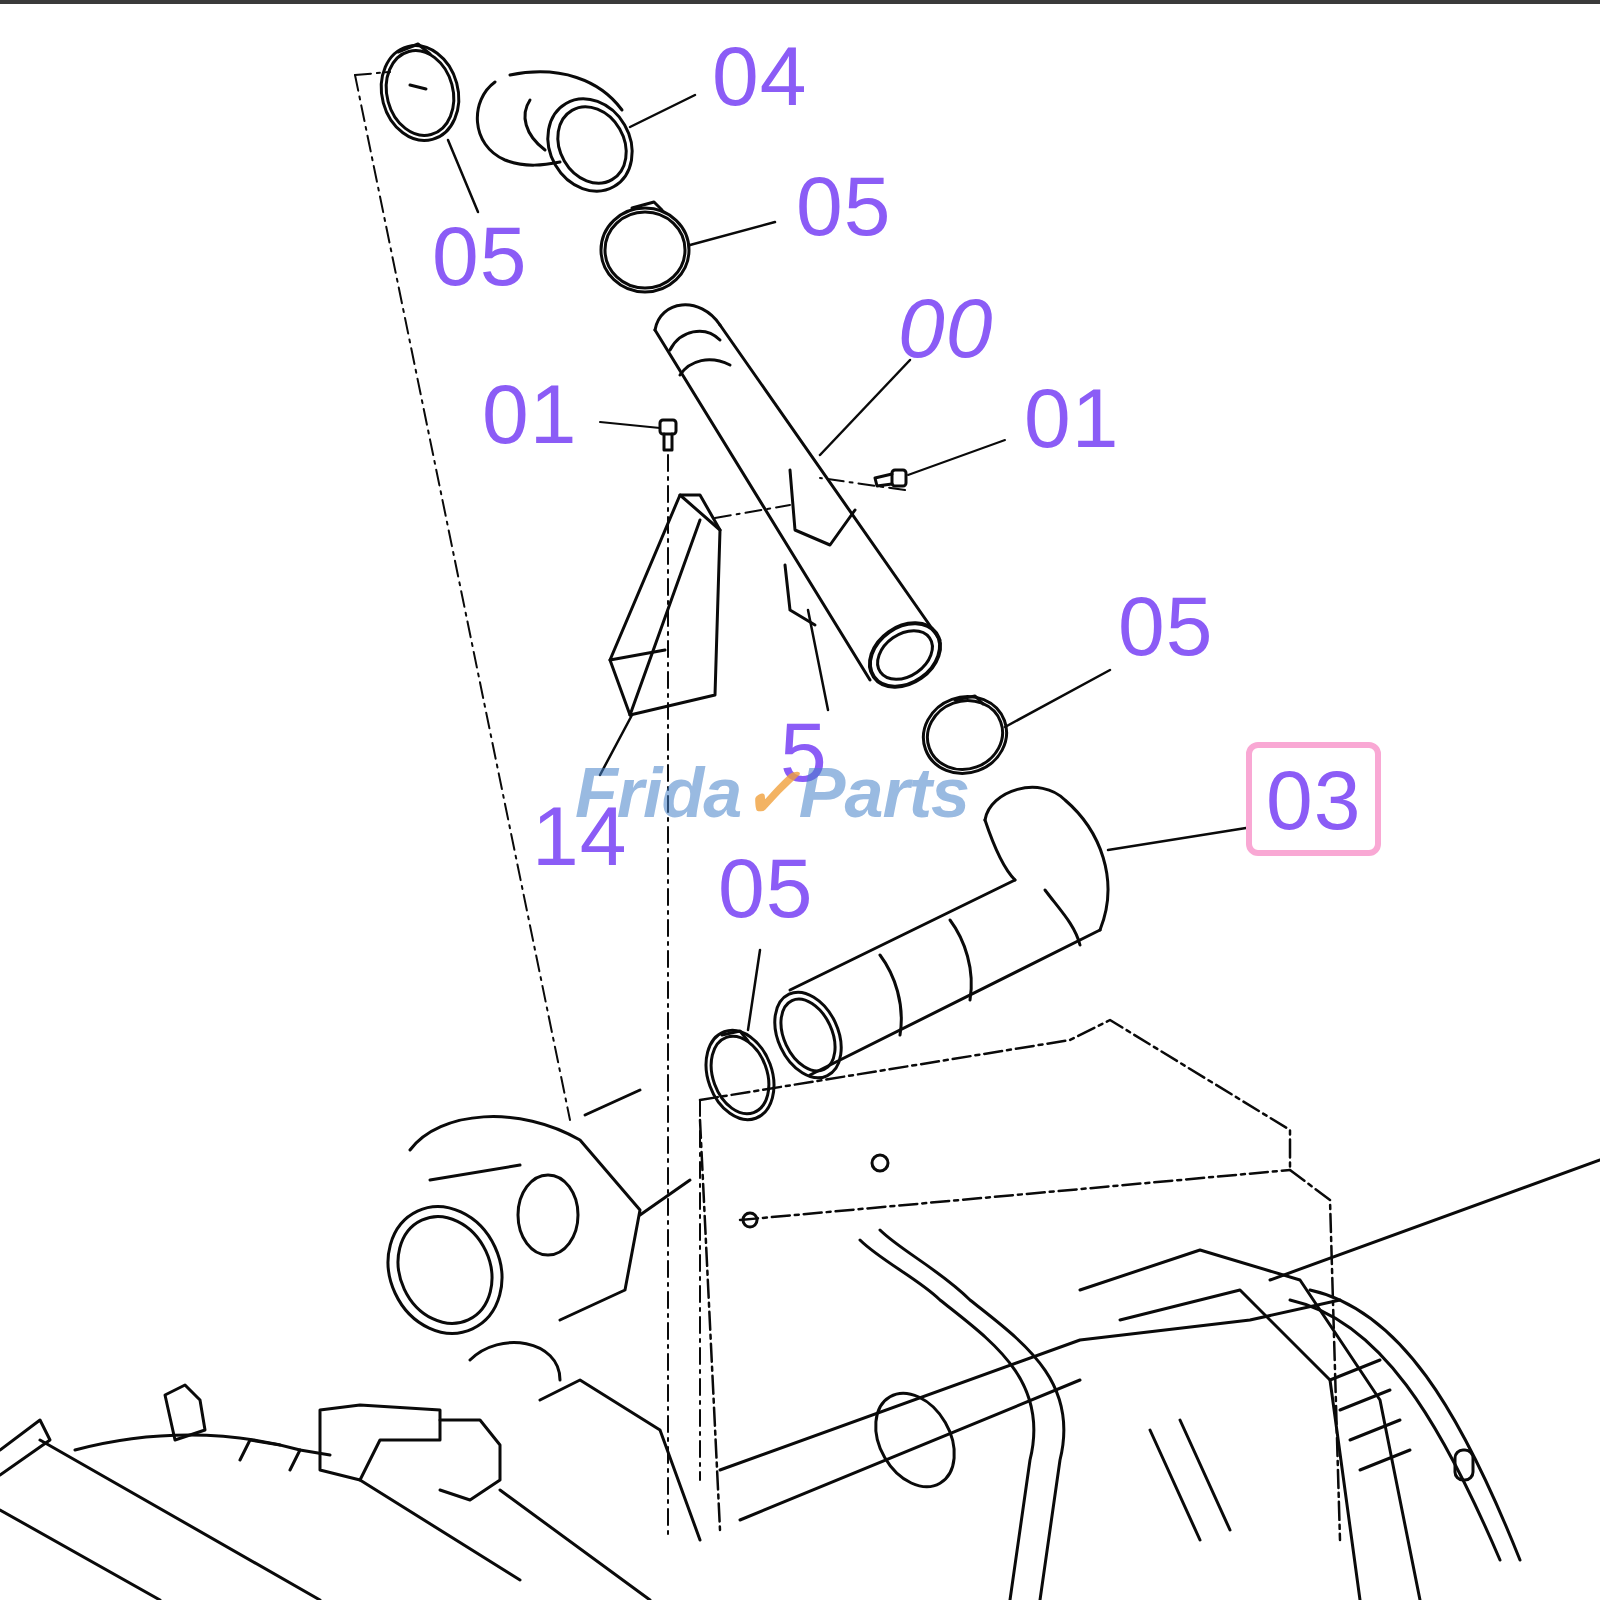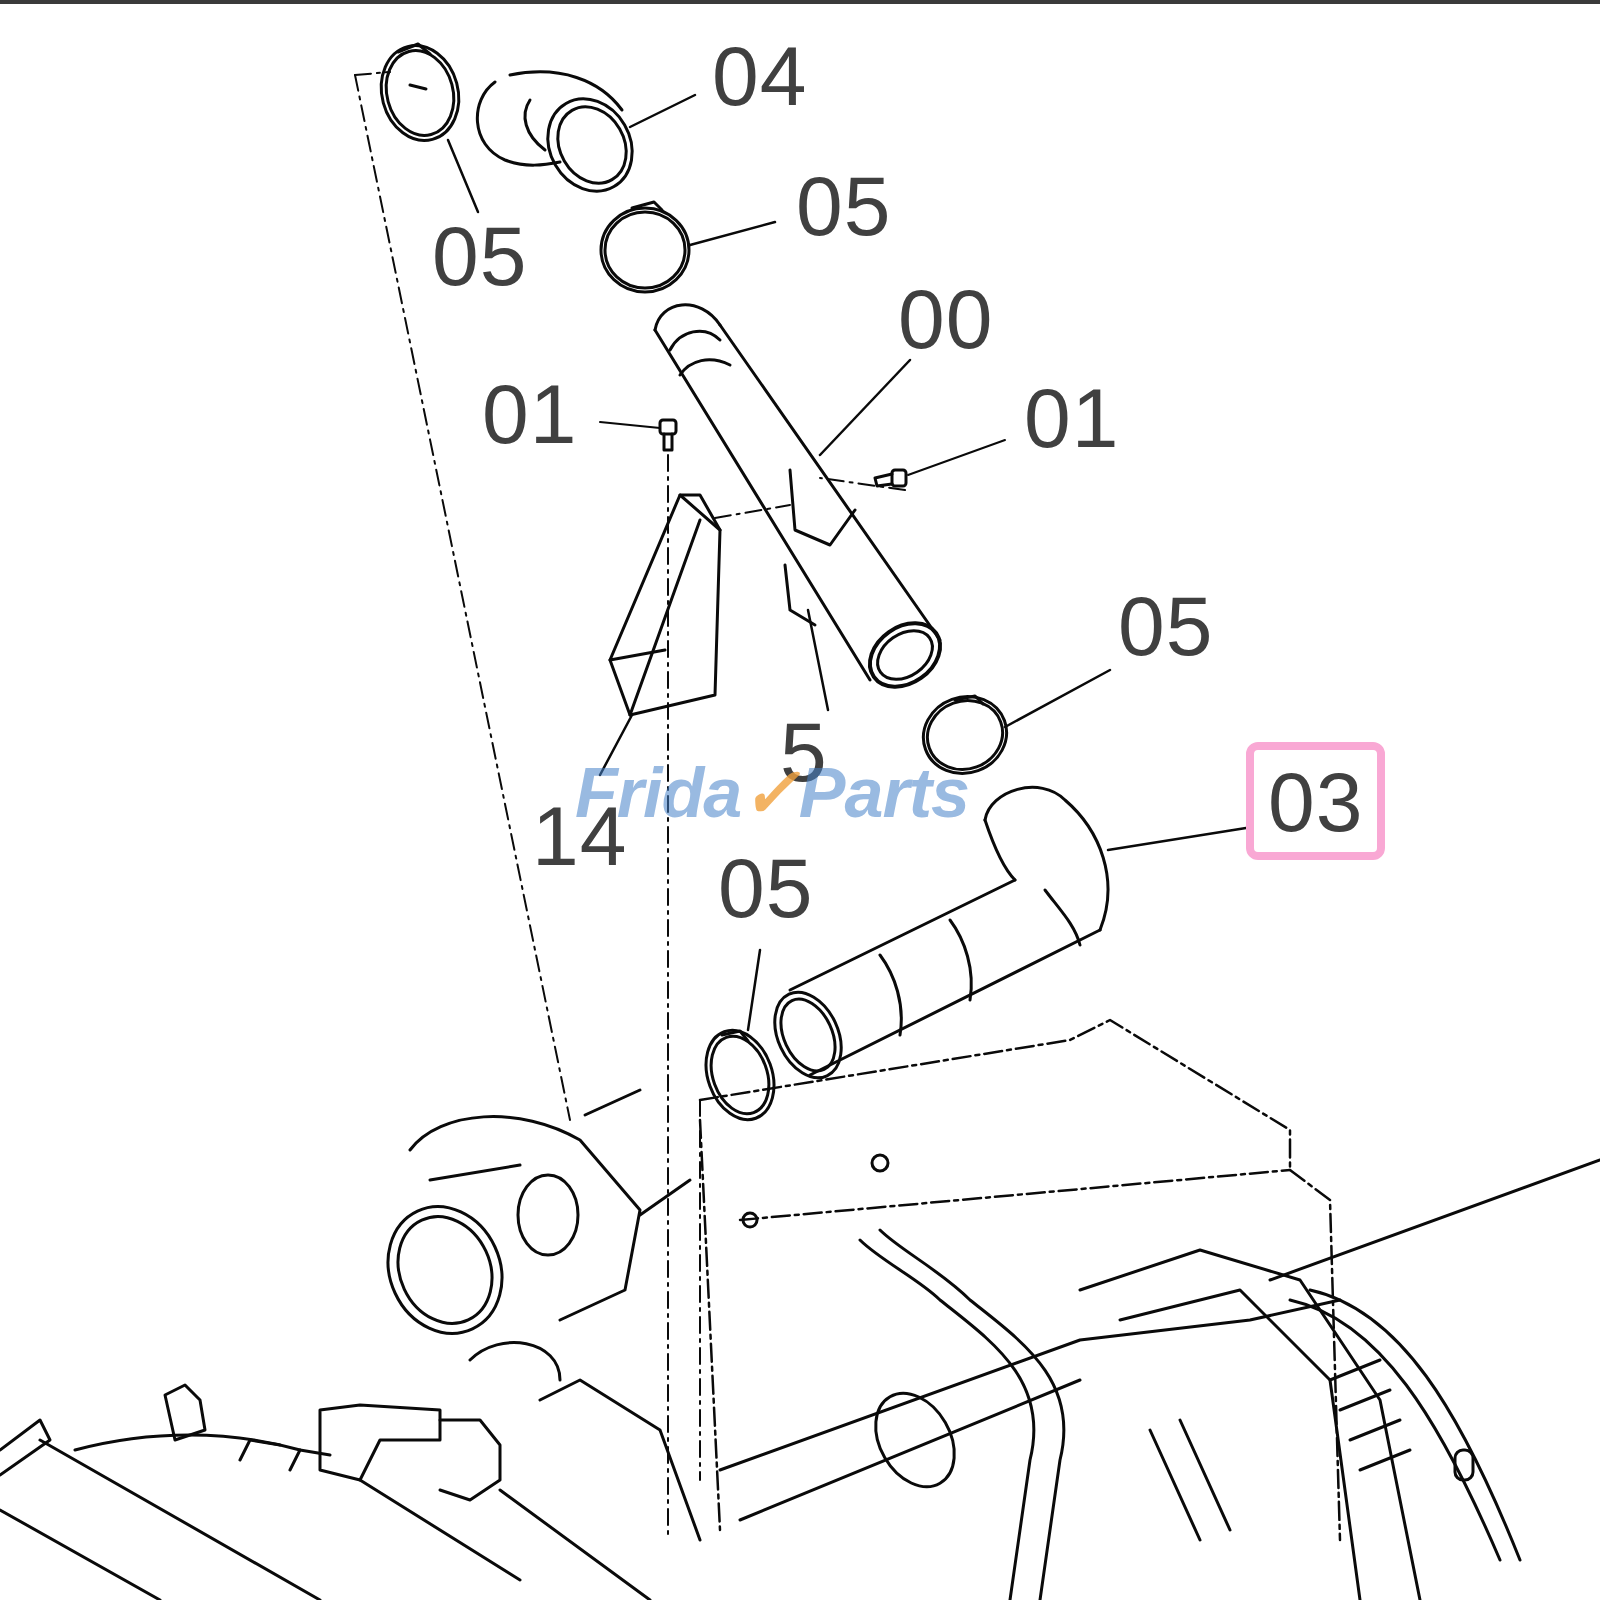--- a/index.html
+++ b/index.html
@@ -1,22 +1,22 @@
 <!DOCTYPE html>
 <html><head>
   <meta charset="utf-8">
   <style>
     html, body { margin: 0; padding: 0; background: #ffffff; }
     body { width: 1600px; height: 1600px; overflow: hidden; position: relative;
            font-family: "Liberation Sans", sans-serif; }
     .topbar { position: absolute; left: 0; top: 0; width: 1600px; height: 4px; background: #3a3a3a; }
     svg.art { position: absolute; left: 0; top: 0; }
     .callout { position: absolute; font-family: "Liberation Sans", sans-serif; font-size: 84px;
-               color: #404040; line-height: 1; letter-spacing: 1px; white-space: nowrap; }
-    .callout.hl { border: 8px solid #f9a8d4; border-radius: 12px; padding: 10px 14px 8px 14px; }
+               color: #8b5cf6; line-height: 1; letter-spacing: 1px; white-space: nowrap; }
+    .callout.hl { border: 6px solid #f9a8d4; border-radius: 12px; padding: 10px 14px 8px 14px; }
     .watermark { position: absolute; left: 575px; top: 752px; font-family: "Liberation Sans", sans-serif;
                  font-weight: bold; font-style: italic; font-size: 70px; color: rgba(70,130,200,0.55);
                  white-space: nowrap; letter-spacing: -1px; }
     .watermark .tick { color: rgba(240,160,60,0.8); }
   </style>
 </head>
 <body>
 
 <div class="topbar"></div>
 
@@ -161,21 +161,21 @@
     <path d="M360 1480 L520 1580"></path>
     <path d="M500 1490 L650 1600"></path>
     <path d="M540 1400 L580 1380 L660 1430 L700 1540"></path>
     <path d="M470 1360 C500 1330 560 1340 560 1380"></path>
   </g>
 </svg>
 
 <div class="callout" style="left:712px; top:34px;">04</div>
 <div class="callout" style="left:432px; top:214px;">05</div>
 <div class="callout" style="left:796px; top:164px;">05</div>
-<div class="callout" style="left:898px; top:277px;">00</div>
+<div class="callout" style="left:898px; top:286px;font-style:italic;">00</div>
 <div class="callout" style="left:482px; top:372px;">01</div>
 <div class="callout" style="left:1024px; top:376px;">01</div>
 <div class="callout" style="left:1118px; top:584px;">05</div>
 <div class="callout" style="left:780px; top:710px;">5</div>
 <div class="callout" style="left:532px; top:770px;margin-top:24px;">14</div>
 <div class="callout" style="left:718px; top:846px;">05</div>
 <div class="callout hl" style="left:1246px; top:742px;">03</div>
 
 <div class="watermark">
   <span>Frida</span><span class="tick">✓</span><span>Parts</span>

